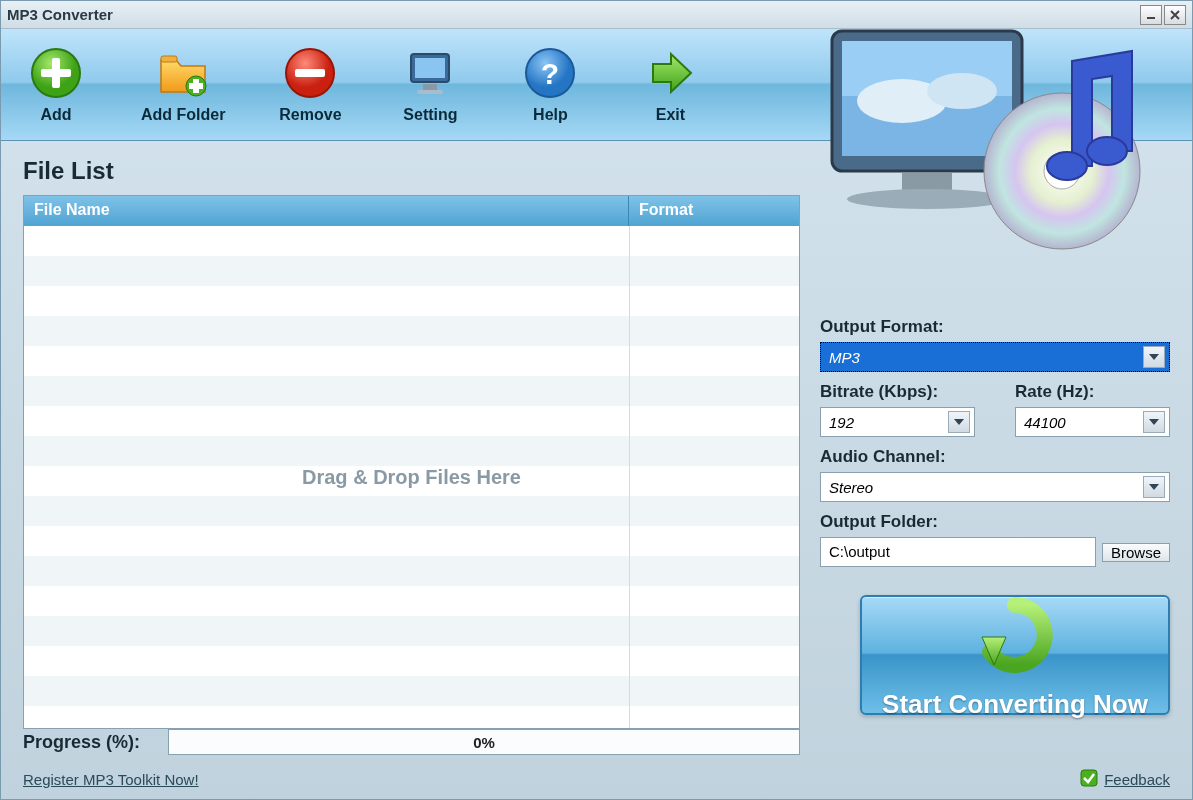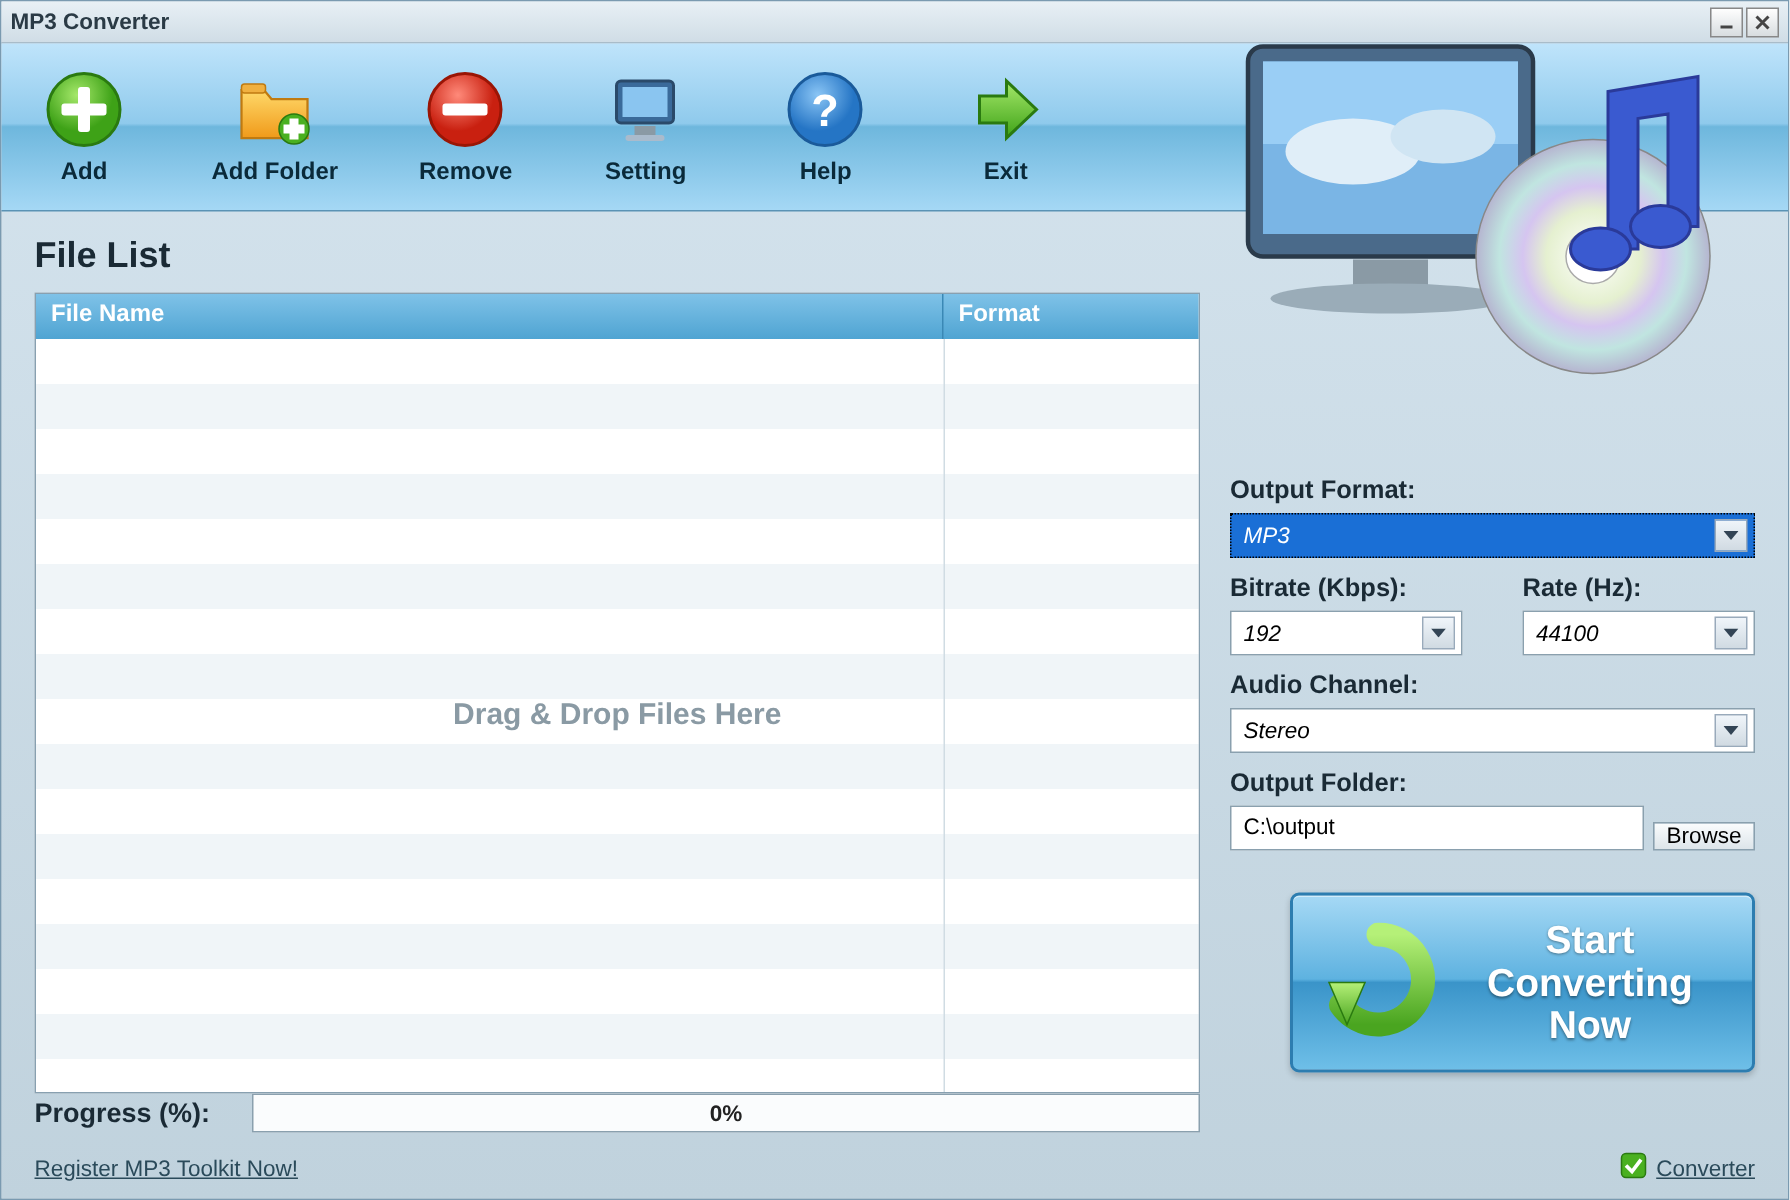--- a/index.html
+++ b/index.html
@@ -215,21 +215,21 @@
   height: 22px;
   background: linear-gradient(180deg,#f0f5fa,#d0dae2);
   border: 1px solid #9ab;
   display: flex;
   align-items: center;
   justify-content: center;
 }
 .combo.selected .combo-arrow { background: linear-gradient(180deg,#f0f5fa,#d0dae2); color:#334455; }
 .two-cols { display: flex; gap: 40px; }
 .col { flex: 1; }
-.output-folder-row { display: flex; gap: 6px; align-items: flex-end; }
+.output-folder-row { display: flex; gap: 6px; align-items: center; }
 .text-input {
   flex: 1;
   background: #fff;
   border: 1px solid #8aa0ae;
   height: 30px;
   padding: 0 8px;
   font-size: 15px;
   line-height: 28px;
 }
 .browse-btn {
@@ -248,20 +248,21 @@
   height: 120px;
   background: linear-gradient(180deg, #a6d9f5 0%, #5eb2e0 48%, #3a94c9 50%, #6ebfe8 100%);
   border: 2px solid #2d7db0;
   border-radius: 6px;
   display: flex;
   align-items: center;
   gap: 12px;
   padding: 0 18px;
   cursor: pointer;
   box-shadow: inset 0 1px 0 rgba(255,255,255,0.5), 0 2px 4px rgba(0,0,0,0.2);
+  flex-direction: column;
 }
 .start-text {
   color: #fff;
   font-size: 26px;
   font-weight: bold;
   line-height: 1.1;
   text-align: center;
   text-shadow: 0 1px 2px rgba(0,0,0,0.4);
   flex: 1;
 }
@@ -524,17 +525,17 @@
 
   <div class="footer">
     <a class="footer-link">Register MP3 Toolkit Now!</a>
     <a class="footer-feedback">
       <span>
         <svg width="18" height="18" viewBox="0 0 18 18">
           <rect x="1" y="1" width="16" height="16" rx="3" fill="#4ab020" stroke="#2a7a10"></rect>
           <path d="M4 9 L8 13 L14 5" stroke="#fff" stroke-width="2.5" fill="none"></path>
         </svg>
       </span>
-      <span>Converter</span>
+      <span>Feedback</span>
     </a>
   </div>
 
 </div>
 
 </body></html>

